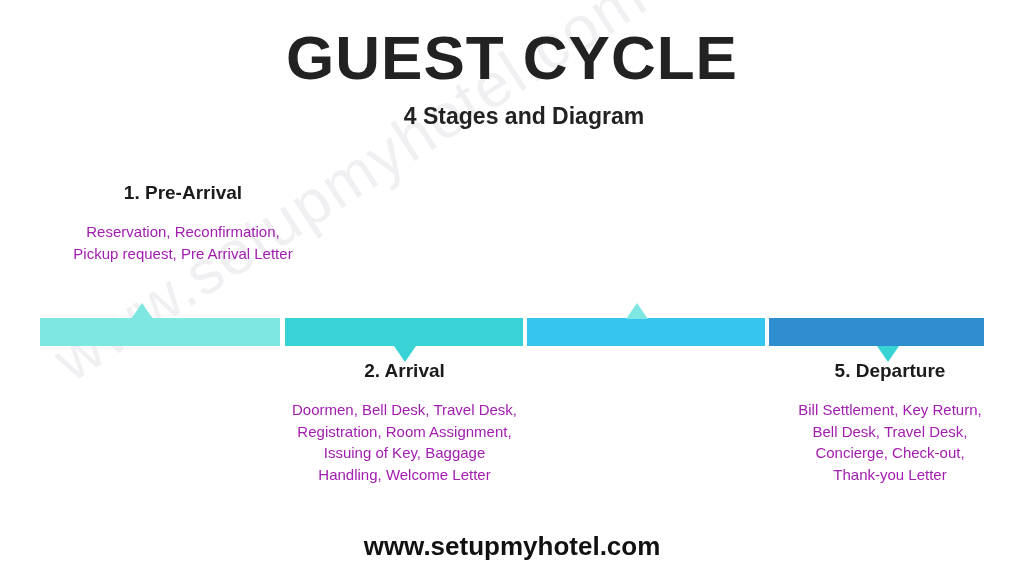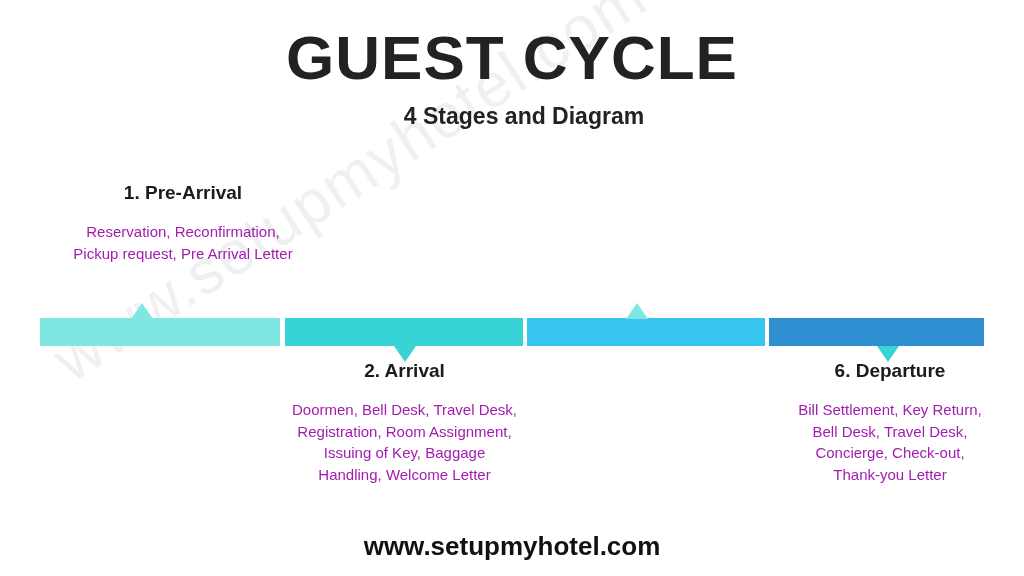--- a/index.html
+++ b/index.html
@@ -182,19 +182,19 @@
 
   <div class="stage stage-2">
     <div class="stage-heading">2. Arrival</div>
     <div class="stage-body">Doormen, Bell Desk, Travel Desk, Registration, Room Assignment, Issuing of Key, Baggage Handling, Welcome Letter</div>
   </div>
 
   <div class="stage stage-3">
   </div>
 
   <div class="stage stage-4">
-    <div class="stage-heading">6. Departure</div>
+    <div class="stage-heading">5. Departure</div>
     <div class="stage-body">Bill Settlement, Key Return, Bell Desk, Travel Desk, Concierge, Check-out, Thank-you Letter</div>
   </div>
 
   <div class="footer">www.setupmyhotel.com</div>
 
 </div>
 
 </body></html>

